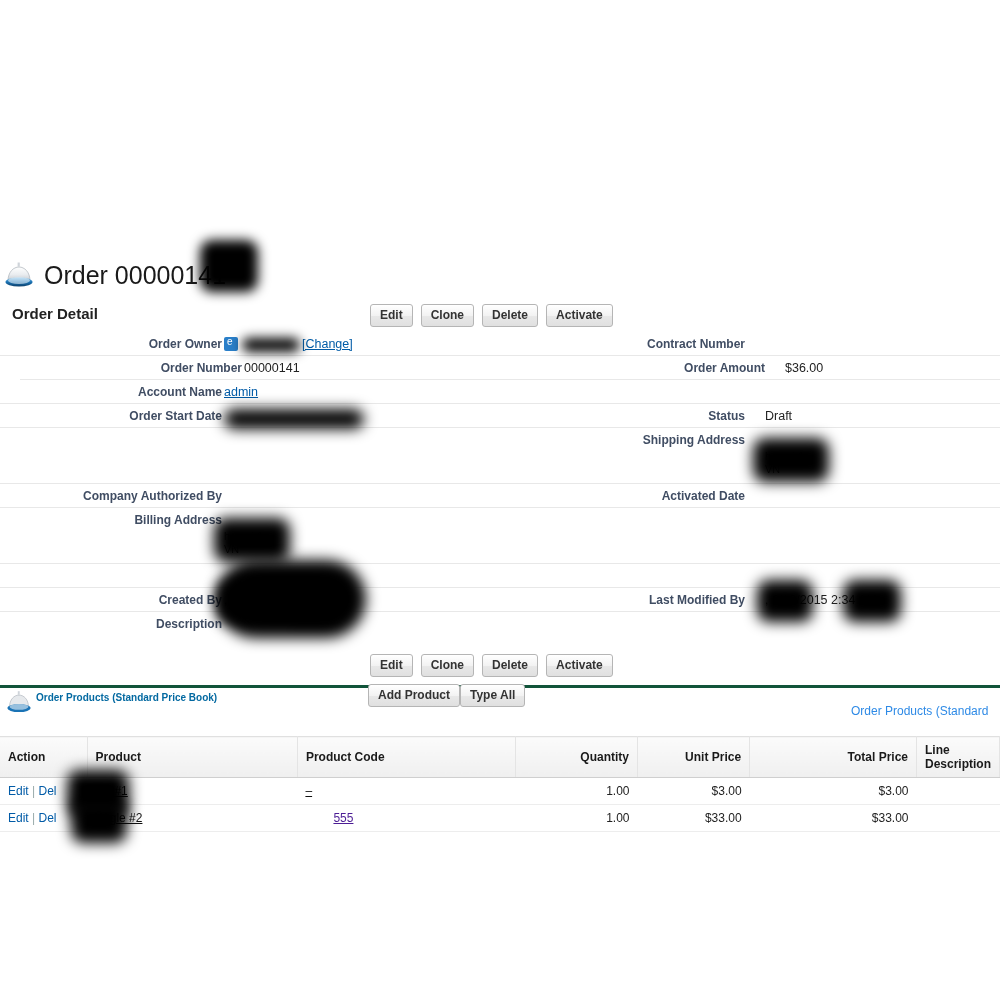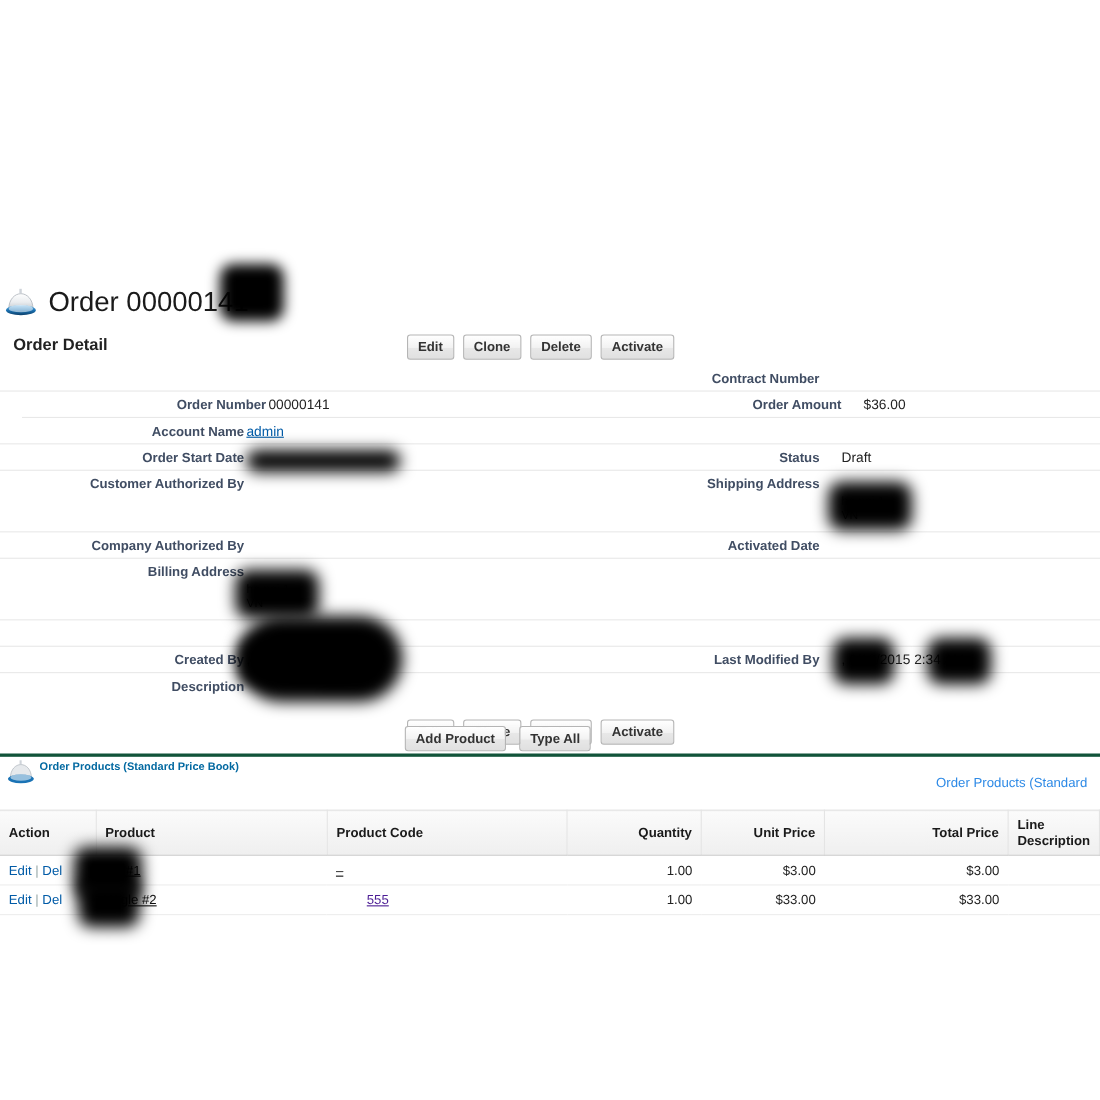--- a/index.html
+++ b/index.html
@@ -26,21 +26,21 @@
   .btnbar{position:absolute;display:flex;gap:8px;}
   .btn{
     background:linear-gradient(to bottom,#ffffff 0%,#f2f2f2 52%,#e8e8e8 53%,#e0e0e0 100%);
     border:1px solid #b5b5b5;border-radius:3px;
     padding:3px 9px 4px 9px;font-size:12px;font-weight:bold;color:#333;
     box-shadow:0 1px 0 rgba(255,255,255,.8) inset;
     cursor:pointer;line-height:14px;white-space:nowrap;
   }
   .btn-top{left:370px;top:304px;}
   .btn-bottom{left:370px;top:654px;}
-  .btn-rel{left:368px;top:660px;gap:12px;}
+  .btn-rel{left:368px;top:684px;gap:0;}
 
   .detail-grid{position:absolute;left:0;top:332px;width:1000px;}
   .frow{position:relative;width:1000px;border-bottom:1px solid #e8e8e8;box-sizing:border-box;}
   .cellL,.cellR{position:absolute;top:0;height:100%;}
   .cellL{left:0;width:500px;}
   .cellR{left:500px;width:500px;}
   .lbl{position:absolute;right:0;top:5px;width:195px;text-align:right;
        font-weight:bold;font-size:12px;color:#404d63;padding-right:0;}
   .cellL .lbl{right:278px;width:240px;}
   .cellR .lbl{right:255px;width:240px;}
@@ -125,20 +125,26 @@
   <div class="btnbar btn-top">
     <button class="btn">Edit</button>
     <button class="btn">Clone</button>
     <button class="btn">Delete</button>
     <button class="btn">Activate</button>
   </div>
 
   <div class="detail-grid">
 
     <div class="frow" style="height:24px;">
+      <div class="cellL">
+        <div class="lbl">Order Owner</div>
+        <div class="val">
+          <span class="ownerchip"></span><span class="redact" style="width:58px;height:14px;margin:0 2px;"></span><a>[Change]</a>
+        </div>
+      </div>
       <div class="cellR">
         <div class="lbl">Contract Number</div>
         <div class="val"></div>
       </div>
     </div>
 
     <div class="frow" style="height:24px;margin-left:20px;">
       <div class="cellL">
         <div class="lbl">Order Number</div>
         <div class="val">00000141</div>
@@ -165,24 +171,20 @@
           <span class="redact redact-soft" style="width:140px;height:20px;"></span>
         </div>
       </div>
       <div class="cellR">
         <div class="lbl">Status</div>
         <div class="val">Draft</div>
       </div>
     </div>
 
     <div class="frow" style="height:56px;">
-      <div class="cellL">
-        <div class="lbl">Customer Authorized By</div>
-        <div class="val"></div>
-      </div>
       <div class="cellR">
         <div class="lbl">Shipping Address</div>
         <div class="val" style="top:22px;">
           <span style="position:relative;display:inline-block;">
             <span style="color:#333;font-size:11px;line-height:13px;display:block;white-space:pre-line;">ha noi 1,
 VN</span>
             <span class="redact redact-soft" style="position:absolute;left:-12px;top:-12px;width:76px;height:44px;"></span>
           </span>
         </div>
       </div>

